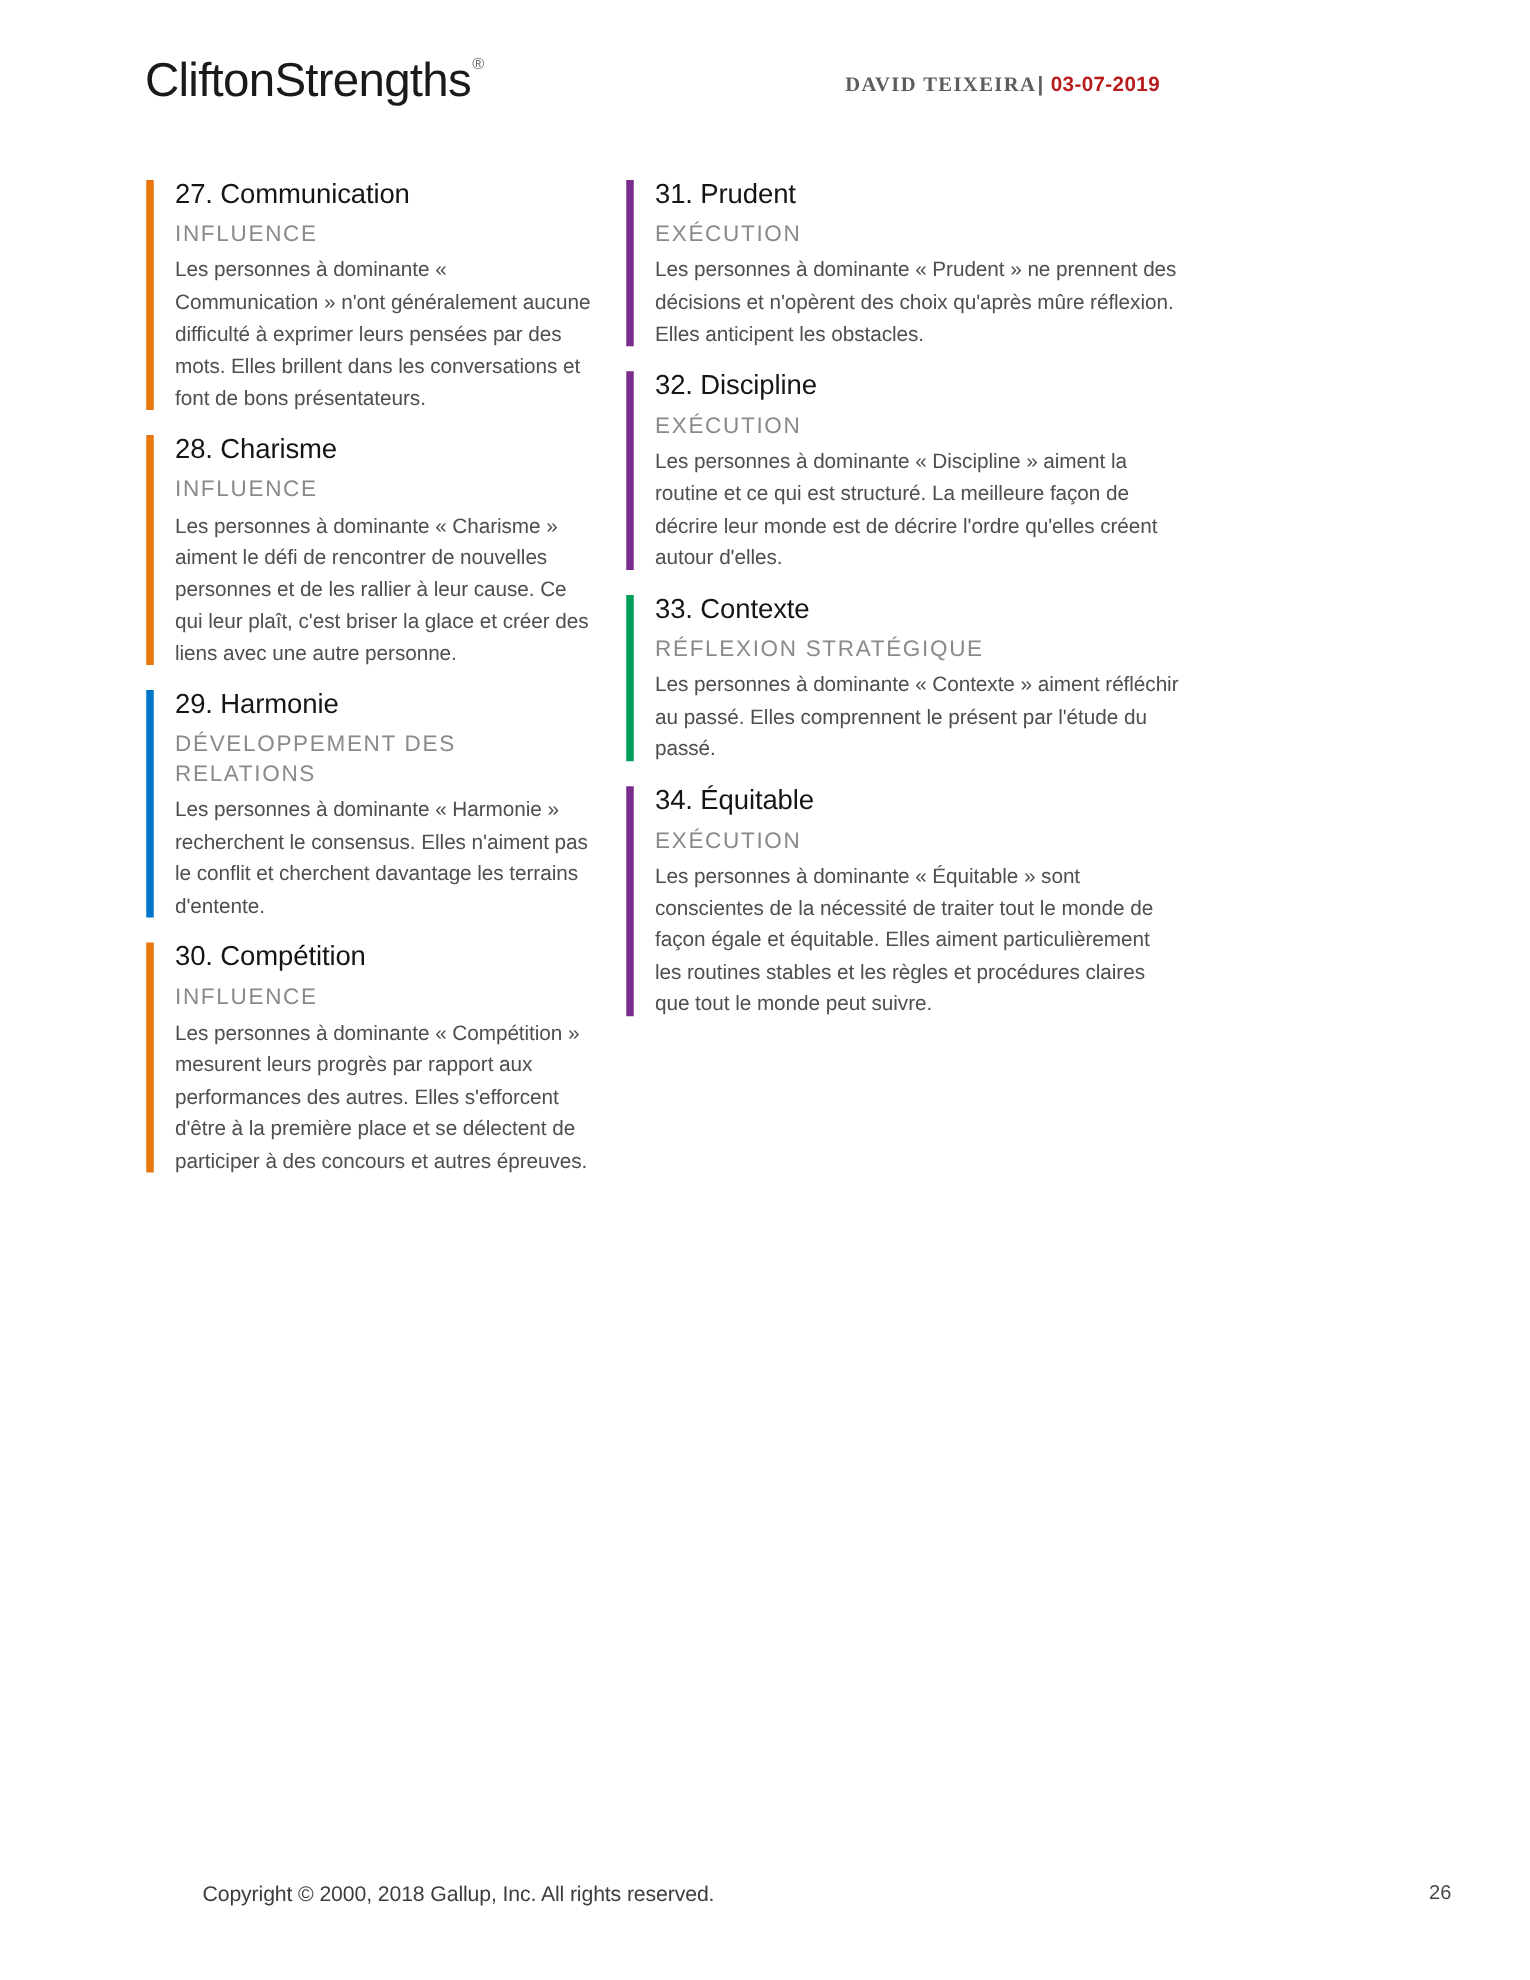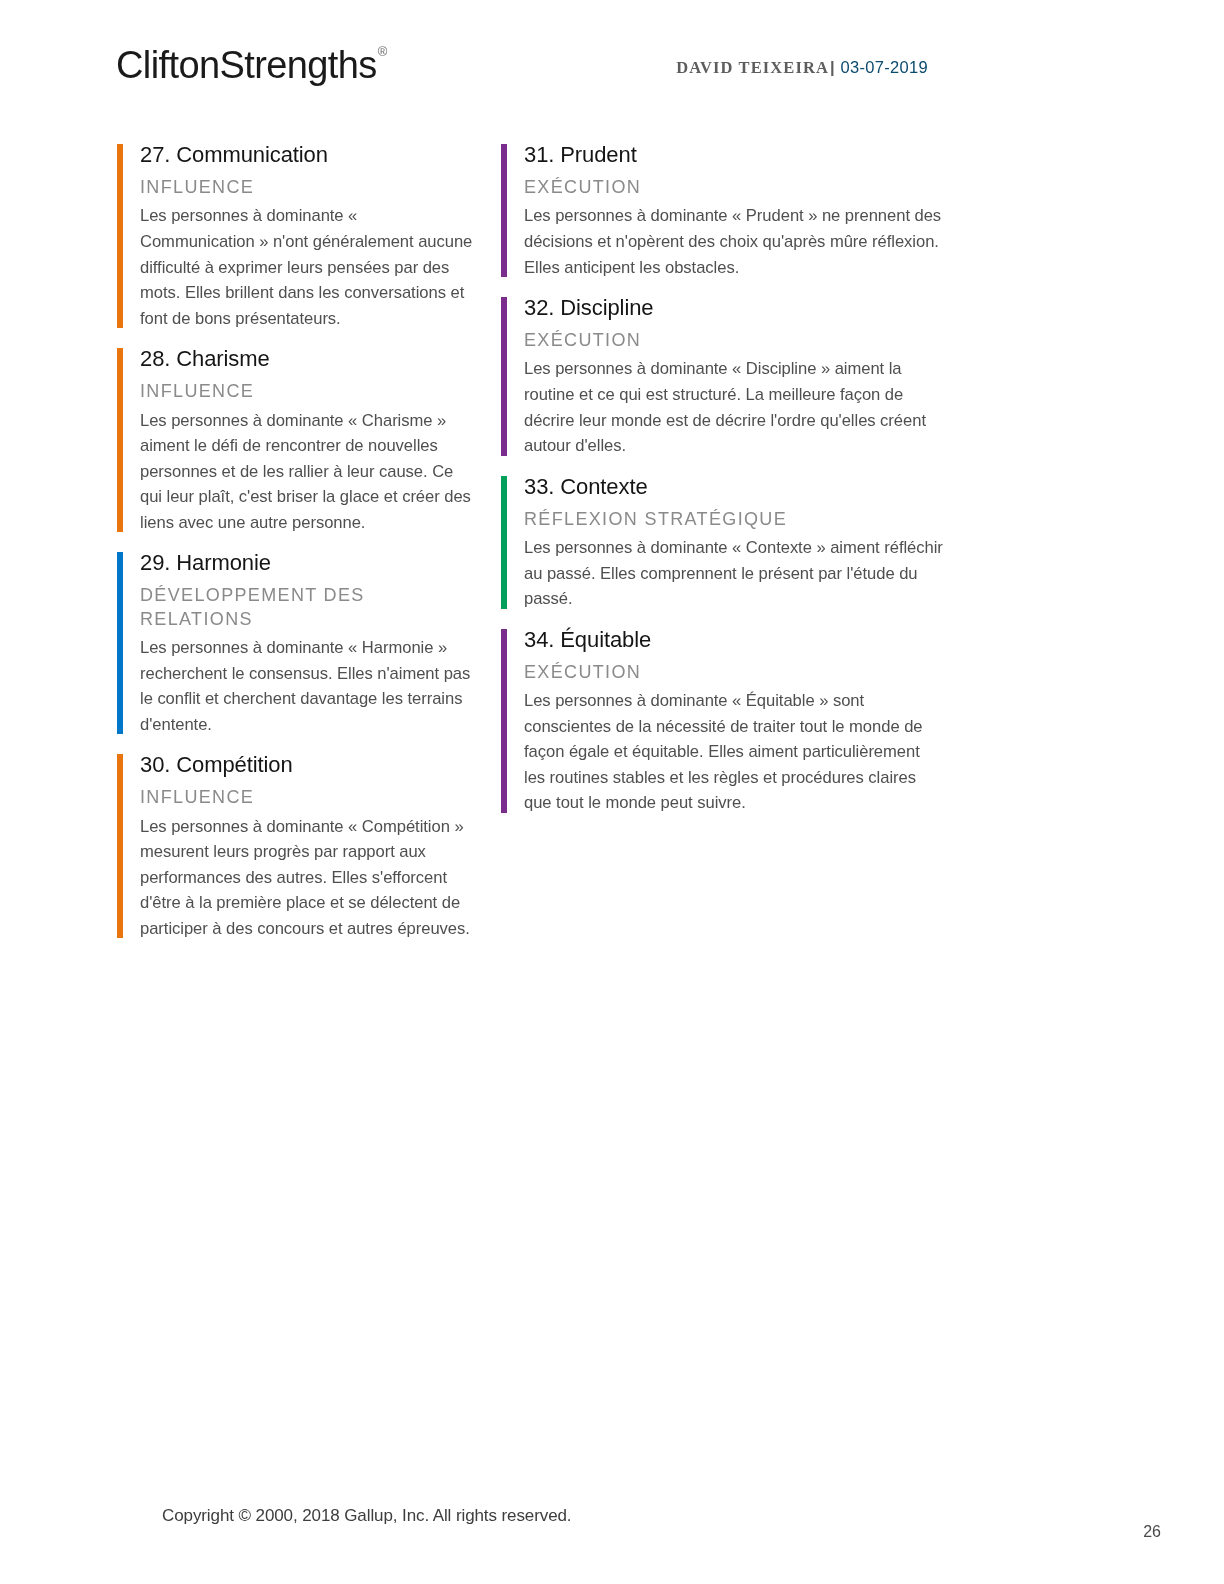--- a/index.html
+++ b/index.html
@@ -63,22 +63,22 @@
     color: #5d5d5d;
     letter-spacing: 1.1px;
     font-family: Liberation Serif, serif;
   }
   .header-meta .sep {
     font-weight: 700;
     color: #5d5d5d;
     padding: 0 1px;
   }
   .header-meta .when {
-    font-weight: 400;
-    color: #0c4a6e;
+    font-weight: 700;
+    color: #b91c1c;
     letter-spacing: 0.3px;
   }
 
   
   .columns {
     position: absolute;
     left: 0;
     top: 140px;
     width: 972px;
     display: flex;
@@ -148,21 +148,21 @@
     left: 117px;
     bottom: 58px;
     font-size: 17px;
     color: #3d3d3d;
     white-space: nowrap;
     letter-spacing: -0.1px;
   }
   .page-number {
     position: absolute;
     right: 108px;
-    bottom: 43px;
+    bottom: 60px;
     font-size: 16px;
     color: #4a4a4a;
   }
 </style>
 </head>
 <body>
 
 <div class="page">
 
   <div class="header">

